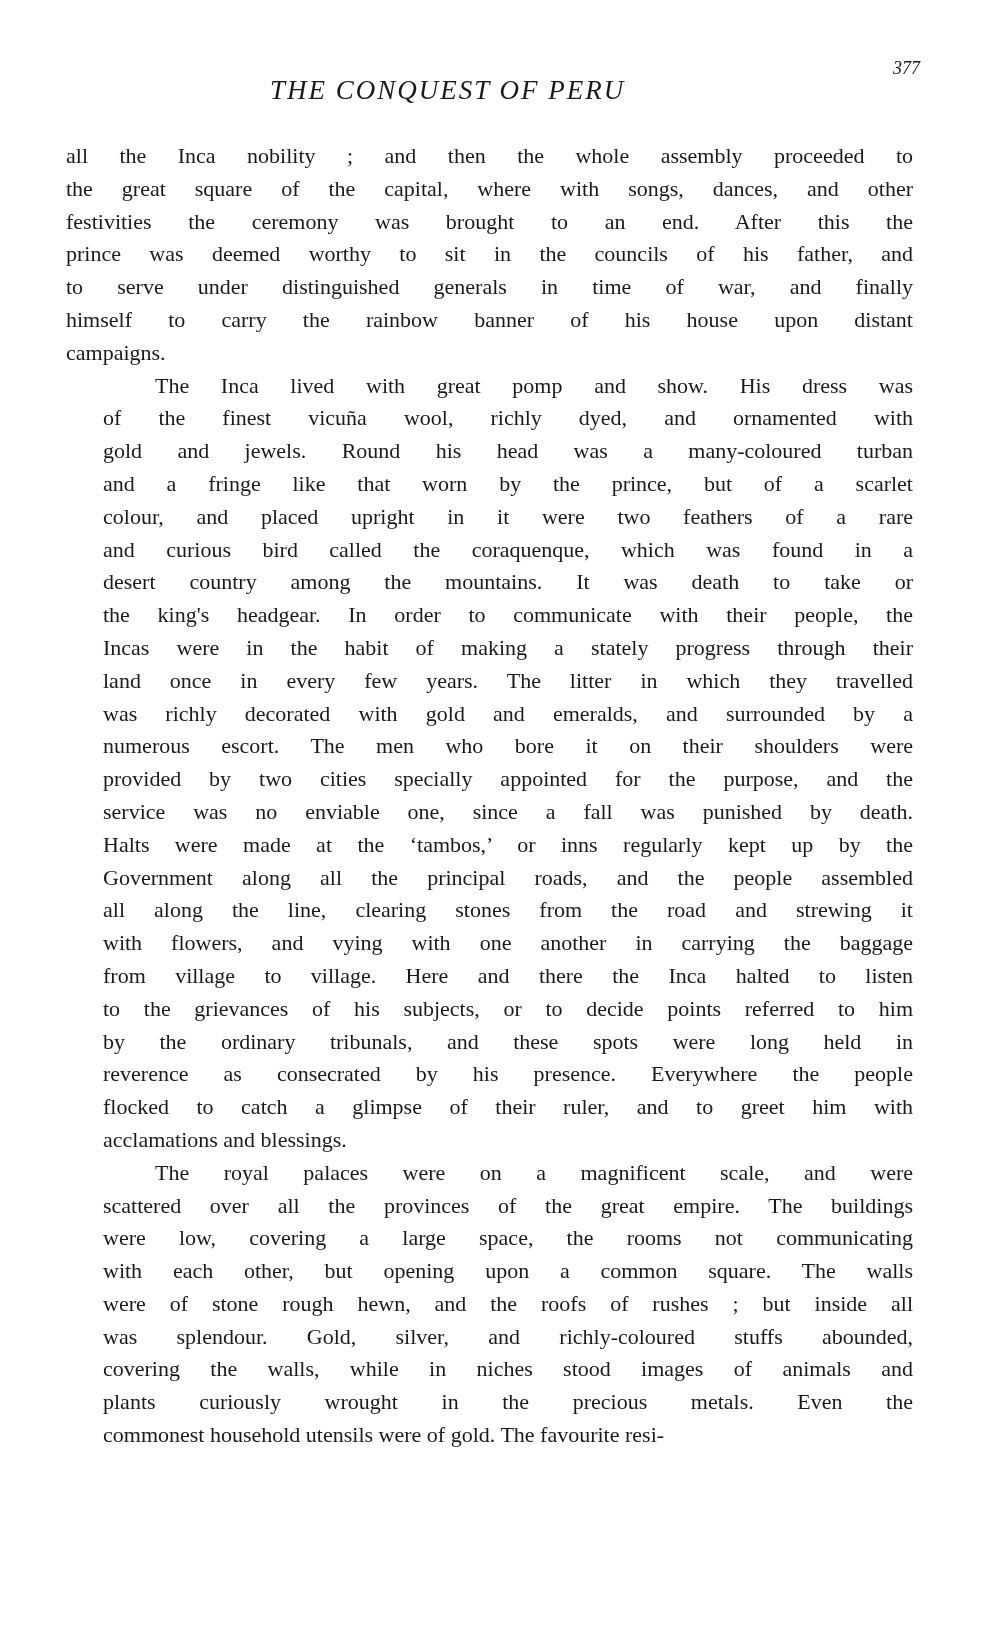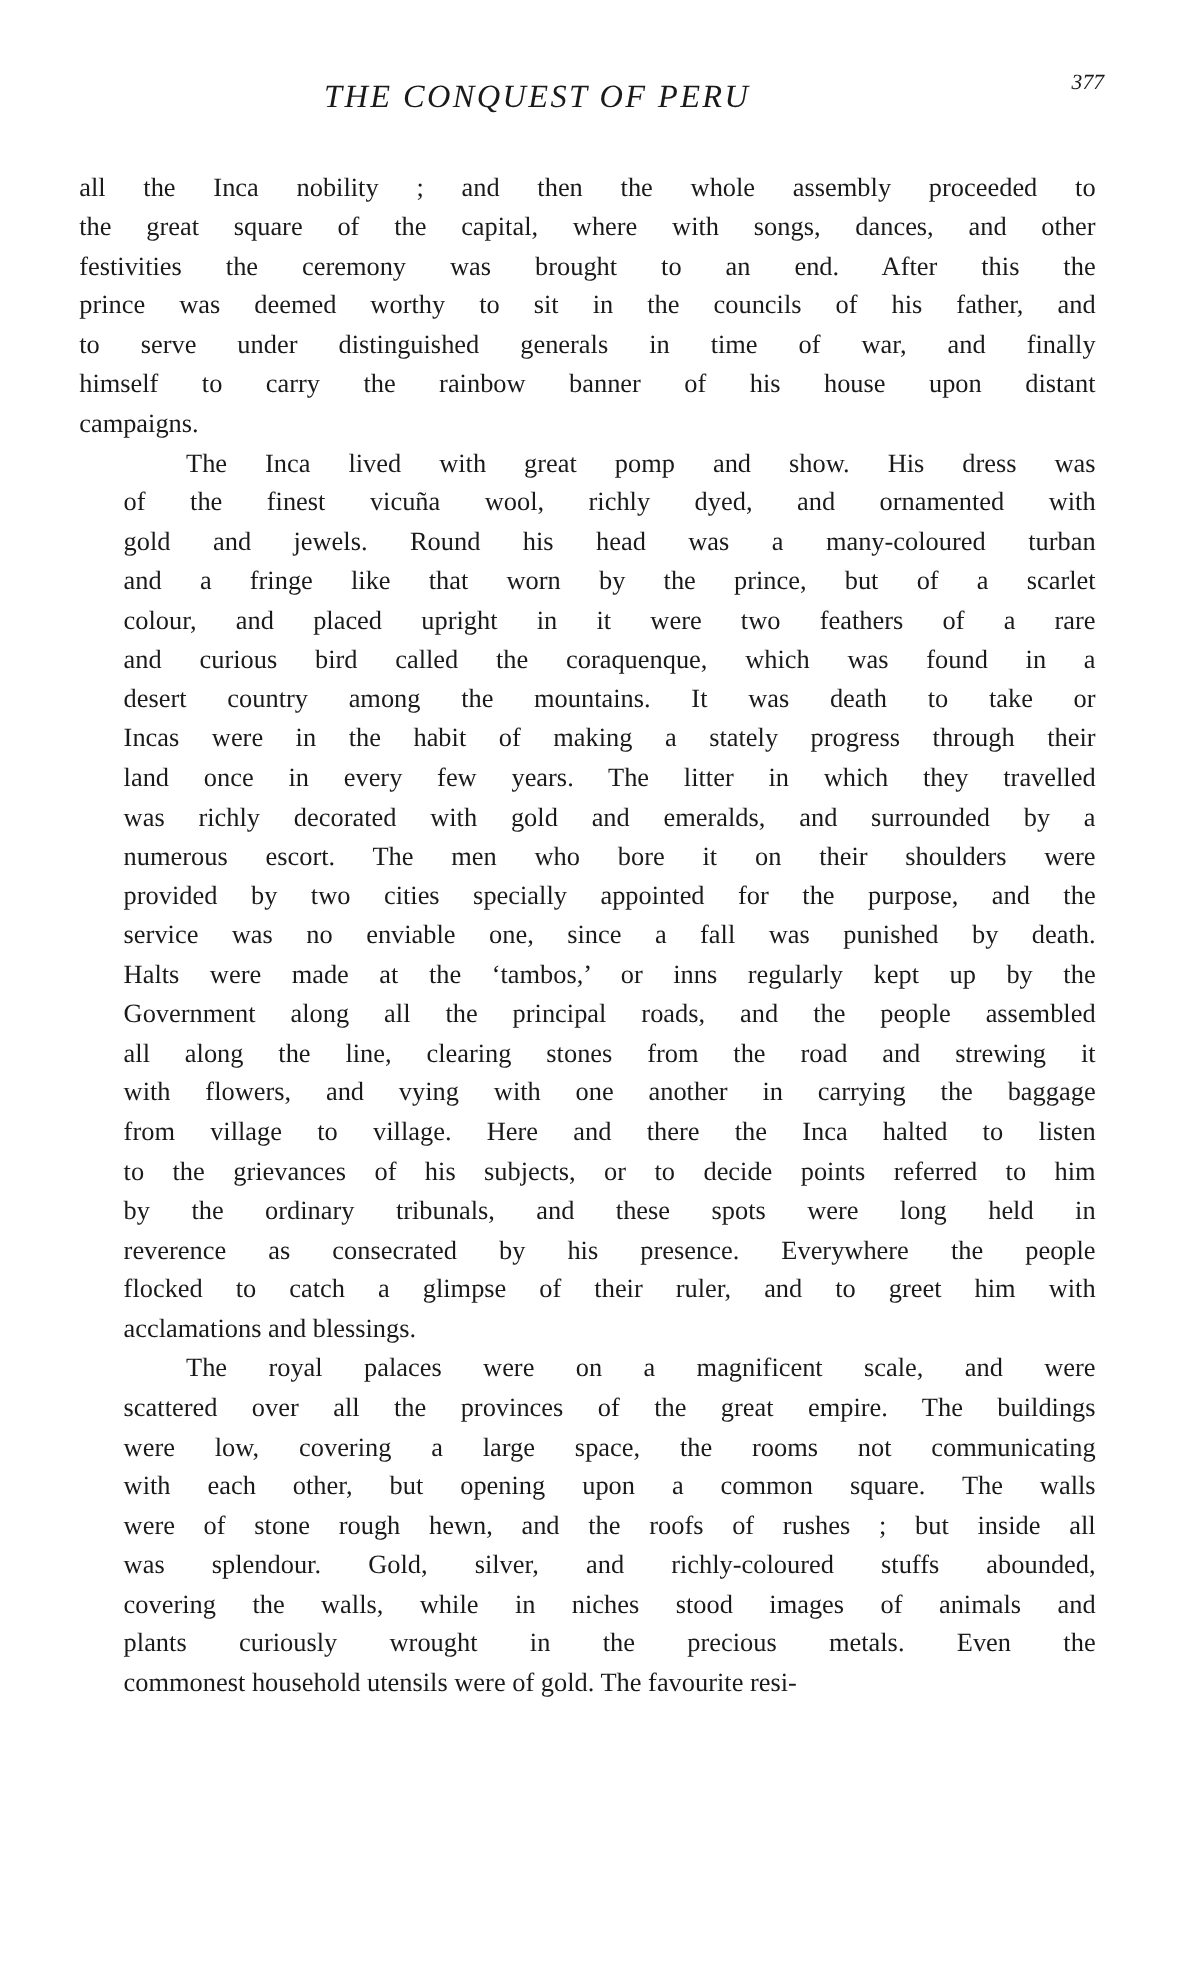--- a/index.html
+++ b/index.html
@@ -6,21 +6,21 @@
   body { width: 1000px; height: 1639px; position: relative; overflow: hidden; }
   .page {
     position: absolute; left: 0; top: 0; width: 1000px; height: 1639px;
     font-family: "Liberation Serif", "DejaVu Serif", serif;
     color: #1a1a1a;
   }
   .running-head {
     position: absolute; top: 58px; left: 120px; width: 800px; height: 40px;
   }
   .running-title {
-    position: absolute; left: 150px; top: 7px;
+    position: absolute; left: 150px; top: 17px;
     font-style: italic; font-size: 27px; letter-spacing: 2px;
   }
   .page-number {
     position: absolute; right: 0; top: 0; font-size: 18px; font-style: italic;
   }
   .body-text {
     position: absolute; left: 66px; top: 140px; width: 847px;
     font-size: 22px; line-height: 32.8px; text-align: justify;
   }
   .para { margin: 0; text-indent: 0; }
@@ -48,20 +48,21 @@
         <span class="line last">campaigns.</span>
       </div>
     <div class="para indent" style="text-indent: 0px;">
         <span class="line" style="padding-left: 52px;">The Inca lived with great pomp and show. His dress was</span>
         <span class="line">of the finest vicuña wool, richly dyed, and ornamented with</span>
         <span class="line">gold and jewels. Round his head was a many-coloured turban</span>
         <span class="line">and a fringe like that worn by the prince, but of a scarlet</span>
         <span class="line">colour, and placed upright in it were two feathers of a rare</span>
         <span class="line">and curious bird called the coraquenque, which was found in a</span>
         <span class="line">desert country among the mountains. It was death to take or</span>
+        <span class="line">the king's headgear. In order to communicate with their people, the</span>
         <span class="line">Incas were in the habit of making a stately progress through their</span>
         <span class="line">land once in every few years. The litter in which they travelled</span>
         <span class="line">was richly decorated with gold and emeralds, and surrounded by a</span>
         <span class="line">numerous escort. The men who bore it on their shoulders were</span>
         <span class="line">provided by two cities specially appointed for the purpose, and the</span>
         <span class="line">service was no enviable one, since a fall was punished by death.</span>
         <span class="line">Halts were made at the ‘tambos,’ or inns regularly kept up by the</span>
         <span class="line">Government along all the principal roads, and the people assembled</span>
         <span class="line">all along the line, clearing stones from the road and strewing it</span>
         <span class="line">with flowers, and vying with one another in carrying the baggage</span>

